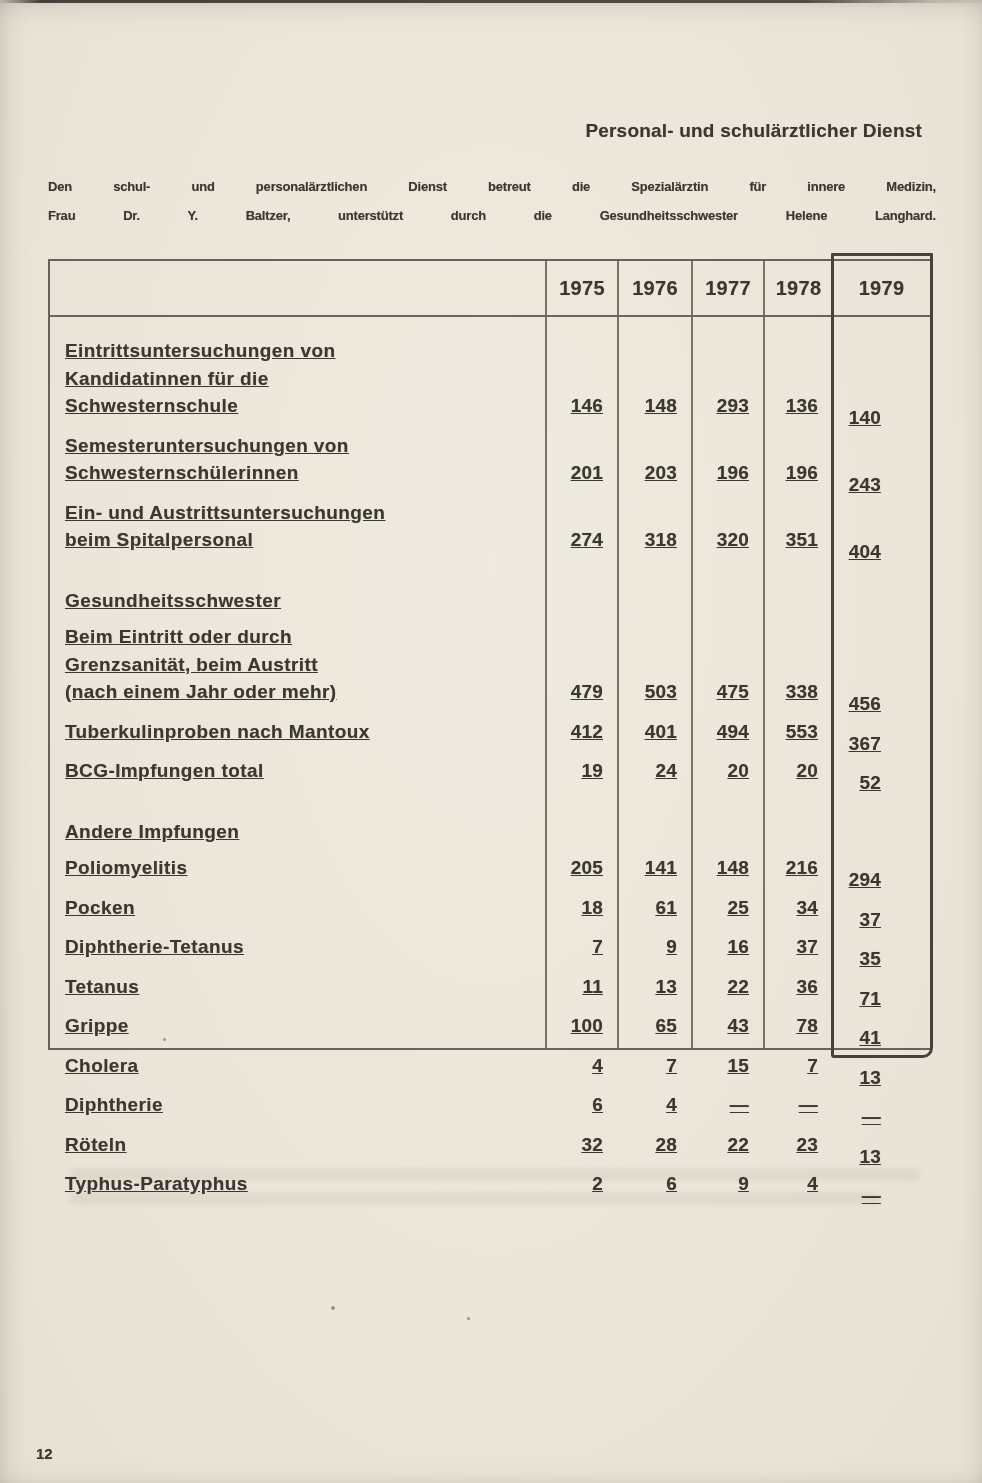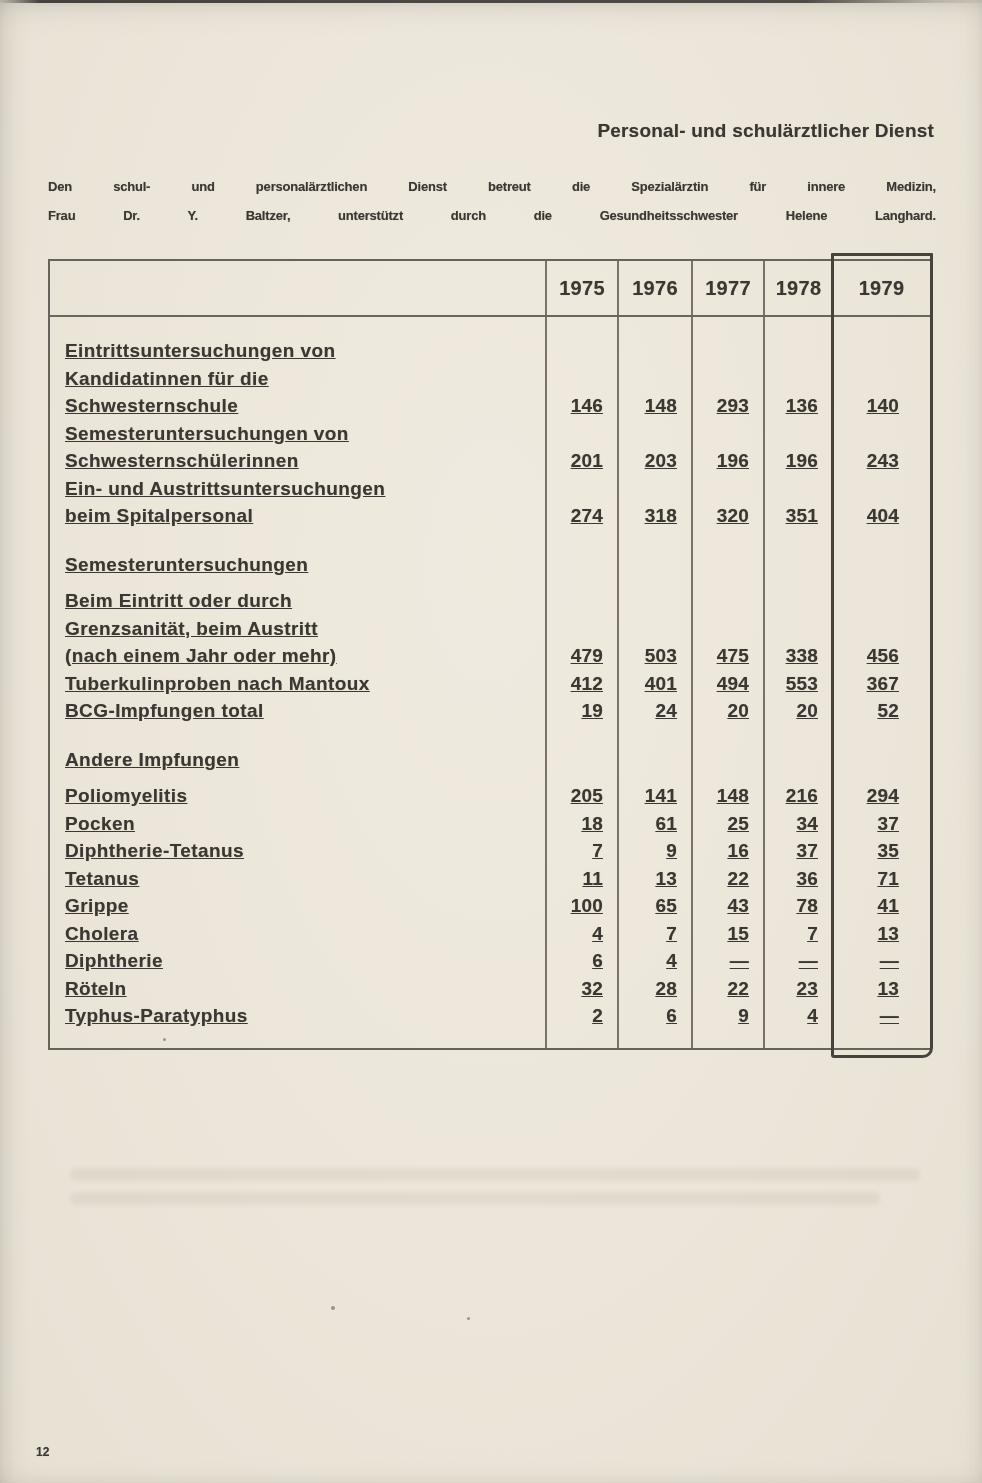--- a/index.html
+++ b/index.html
@@ -20,21 +20,21 @@
       inset 0 22px 32px -24px rgba(100,95,85,.35),
       inset 0 -18px 28px -24px rgba(100,95,85,.20);
   }
   .top-edge {
     position:absolute; top:0; left:0; right:0; height:3px;
     background:linear-gradient(90deg, rgba(45,42,38,.05), rgba(45,42,38,.85) 4%, rgba(45,42,38,.8) 82%, rgba(45,42,38,.15) 95%, rgba(45,42,38,.05));
   }
   .txt-soft { text-shadow:0 0 .7px rgba(90,84,74,.55); }
 
   .doc-title {
-    position:absolute; top:120px; left:48px; width:886px;
+    position:absolute; top:120px; left:36px; width:886px;
     text-align:right; font-size:19px; letter-spacing:.2px; white-space:nowrap;
   }
   .intro {
     position:absolute; top:173px; left:48px; width:888px;
     font-size:13px; line-height:28.5px; letter-spacing:-.2px;
   }
   .intro-line { text-align:justify; text-align-last:justify; }
 
   .report-table {
     position:absolute; left:48px; top:259px; width:884px; height:791px;
@@ -60,24 +60,24 @@
     align-items:center; font-size:20px; position:relative; z-index:2;
   }
   .cell-year { text-align:center; letter-spacing:.3px; }
   .tbody {
     position:relative; z-index:2;
     padding-top:20px;
     font-size:19px; line-height:27.5px; letter-spacing:.4px;text-decoration:underline;
   }
   .cell-label { padding-left:15px; white-space:nowrap; }
   .cell-num { text-align:right; padding-right:15px; letter-spacing:.2px; }
-  .cell-num.last { padding-right:31px; }
+  .cell-num.last { padding-right:49px;margin-top:12px; }
   .heading-row { margin-top:21px; margin-bottom:9px; }
 
-  .page-number { position:absolute; left:36px; top:1445px; font-size:12px; }
+  .page-number { position:absolute; left:36px; top:1445px; font-size:15px; }
 
   .ghost {
     position:absolute; left:70px; width:850px; height:13px;
     background:rgba(125,113,94,.09); filter:blur(2px); border-radius:6px;
   }
   .g1 { top:1168px; } .g2 { top:1192px; width:810px; }
   .speck {
     position:absolute; width:4px; height:4px; border-radius:50%;
     background:rgba(85,78,66,.55); filter:blur(.4px);
   }
@@ -165,21 +165,21 @@
         </div>
         <div class="grid-cols">
           <div class="cell-label">beim Spitalpersonal</div>
           <div class="cell-num">274</div>
           <div class="cell-num">318</div>
           <div class="cell-num">320</div>
           <div class="cell-num">351</div>
           <div class="cell-num last">404</div>
         </div>
         <div class="grid-cols heading-row">
-          <div class="cell-label">Semesteruntersuchungen</div>
+          <div class="cell-label">Gesundheitsschwester</div>
         </div>
         <div class="grid-cols">
           <div class="cell-label">Beim Eintritt oder durch</div>
           <div class="cell-num"></div>
           <div class="cell-num"></div>
           <div class="cell-num"></div>
           <div class="cell-num"></div>
           <div class="cell-num last"></div>
         </div>
         <div class="grid-cols">

